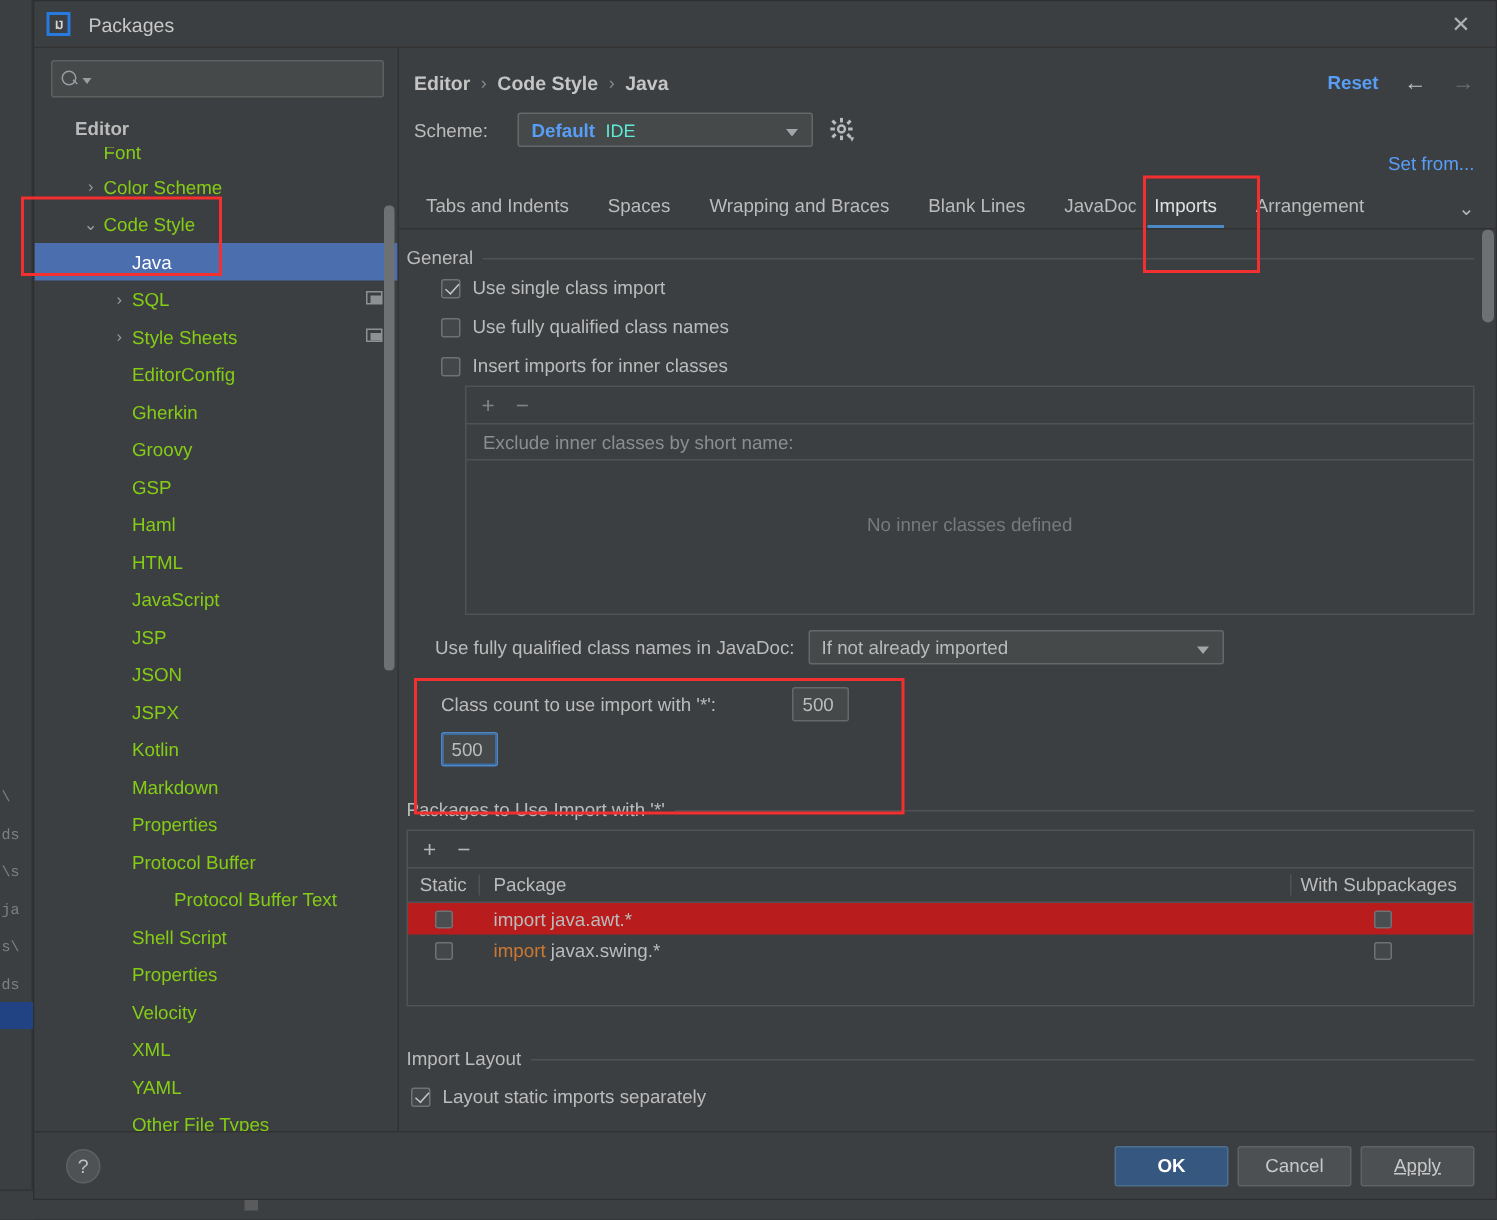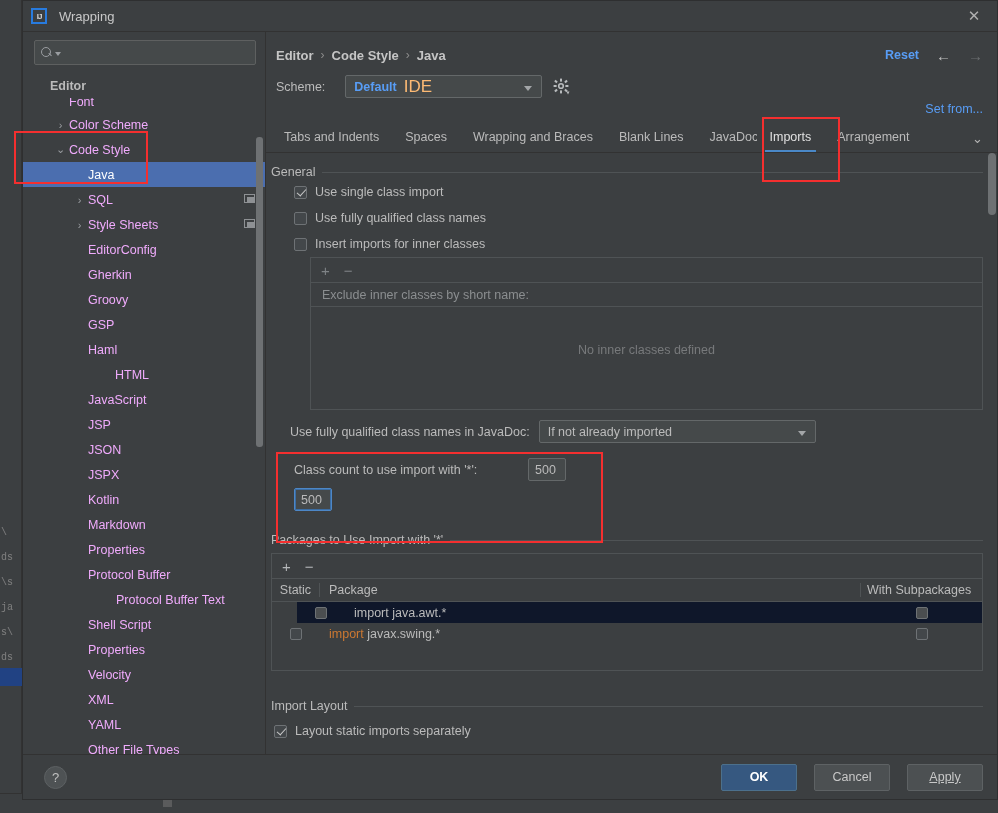--- a/index.html
+++ b/index.html
@@ -140,21 +140,21 @@
     flex: 1; overflow: hidden; position: relative;
     padding-top: 2px;
   }
   .tree-row {
     height: 25px; display: flex; align-items: center;
     padding-left: 12px; position: relative; cursor: default;
     white-space: nowrap;
   }
   .tree-row.selected { background: #4b6eaf; }
   .tree-row.selected .tree-label { color: #ffffff; }
-  .tree-label { font-size: 12.5px; color: #f0abfc; }
+  .tree-label { font-size: 12.5px; color: #84cc16; }
   .tree-row.header .tree-label { font-weight: bold; color: #bbbbbb; }
   .tree-row.clipped { height: 14px; overflow: hidden; align-items: flex-start; }
   .tree-row.clipped .tree-label { line-height: 8px; }
   .twisty {
     width: 13px; flex: 0 0 13px; color: #9a9da1; font-size: 11px;
     display: inline-block; text-align: center; margin-right: 2px;
   }
   .twisty.spacer { color: transparent; }
   .copy-badge {
     position: absolute; right: 10px; top: 7px;
@@ -200,21 +200,21 @@
     display: flex; align-items: center;
     padding: 0 0 0 8px; position: relative;
   }
   .combo .arrow {
     width: 0; height: 0; position: absolute; right: 9px; top: 10px;
     border-left: 4px solid transparent; border-right: 4px solid transparent;
     border-top: 5px solid #a3a6a8;
   }
   #scheme-combo { width: 197px; }
   .scheme-name { color: #589df6; font-weight: bold; font-size: 12.5px; }
-  .scheme-scope { color: #fdba74; font-size: 17px; margin-left: 7px; }
+  .scheme-scope { color: #5eead4; font-size: 12px; margin-left: 7px; }
   .gear-btn {
     margin-left: 11px; width: 18px; height: 18px;
     position: relative; cursor: pointer;
   }
   .gear-btn svg { display: block; }
 
   .setfrom-row {
     display: flex; justify-content: flex-end;
     padding: 4px 14px 0 0; height: 22px; flex: 0 0 22px;
   }
@@ -329,21 +329,21 @@
     border-bottom: 1px solid #4f5355;
     justify-content: flex-end;
   }
   .th-static { width: 48px; flex: 0 0 48px; text-align: center; border-right: 1px solid #4f5355; }
   .th-package { flex: 1; padding-left: 9px; border-right: 1px solid #4f5355; }
   .th-sub { width: 121px; flex: 0 0 121px; padding-left: 6px; }
   .tbl-row {
     height: 21px; display: flex; align-items: center;
     font-size: 12.5px; color: #bbbbbb;
   }
-  .tbl-row.sel { background: #0f172a; margin-left: 25px; }
+  .tbl-row.sel { background: #b91c1c; }
   .td-static { width: 48px; flex: 0 0 48px; display: flex; justify-content: center; }
   .td-package { flex: 1; padding-left: 9px; }
   .td-sub { width: 121px; flex: 0 0 121px; display: flex; justify-content: center; }
   .kw { color: #cc7832; }
   .cb-sm {
     width: 12px; height: 12px;
     border: 1px solid #6e7275; background: #43474a; border-radius: 2px;
   }
   .tbl-row.sel .cb-sm { border-color: #6e7275; background: #4b4e50; }
 
@@ -358,21 +358,21 @@
   }
   .help-btn {
     position: absolute; left: 21px; top: 11px;
     width: 23px; height: 23px; border-radius: 50%;
     background: #4e5254; border: 1px solid #5d6163;
     display: flex; align-items: center; justify-content: center;
     color: #c0c0c0; font-size: 13px; cursor: pointer;
   }
   .btn {
     height: 27px; min-width: 76px;
-    margin-left: 17px; padding: 0 16px;
+    margin-left: 6px; padding: 0 16px;
     border: 1px solid #5e6264; border-radius: 2px;
     background: #4c5052; color: #c8c8c8;
     font-family: "Liberation Sans", sans-serif; font-size: 12.5px;
     display: flex; align-items: center; justify-content: center;
     cursor: pointer;
   }
   .btn.primary { background: #365880; border-color: #4c708c; color: #ffffff; font-weight: bold; }
   .btn u { text-decoration: underline; }
 
   
@@ -412,21 +412,21 @@
   </div>
   <div class="bg-underline"></div>
   <div class="bg-bottom"></div>
   <div class="bg-bottom-chunk"></div>
 </div>
 
 <div id="settings-dialog">
 
   <div class="titlebar">
     <div class="ij-logo">IJ</div>
-    <div class="title-text">Wrapping</div>
+    <div class="title-text">Packages</div>
     <div class="close-btn">✕</div>
   </div>
 
   <div class="dialog-body">
 
     <div class="sidebar">
       <div class="search-wrap">
         <div class="search-box">
           <span class="search-icon"></span>
           <span class="search-caret"></span>
@@ -477,21 +477,21 @@
             <span class="tree-label">Groovy</span>
           </div>
           <div class="tree-row" style="padding-left: 50px;">
             <span class="twisty spacer">&nbsp;</span>
             <span class="tree-label">GSP</span>
           </div>
           <div class="tree-row" style="padding-left: 50px;">
             <span class="twisty spacer">&nbsp;</span>
             <span class="tree-label">Haml</span>
           </div>
-          <div class="tree-row" style="padding-left: 77px;">
+          <div class="tree-row" style="padding-left: 50px;">
             <span class="twisty spacer">&nbsp;</span>
             <span class="tree-label">HTML</span>
           </div>
           <div class="tree-row" style="padding-left: 50px;">
             <span class="twisty spacer">&nbsp;</span>
             <span class="tree-label">JavaScript</span>
           </div>
           <div class="tree-row" style="padding-left: 50px;">
             <span class="twisty spacer">&nbsp;</span>
             <span class="tree-label">JSP</span>

